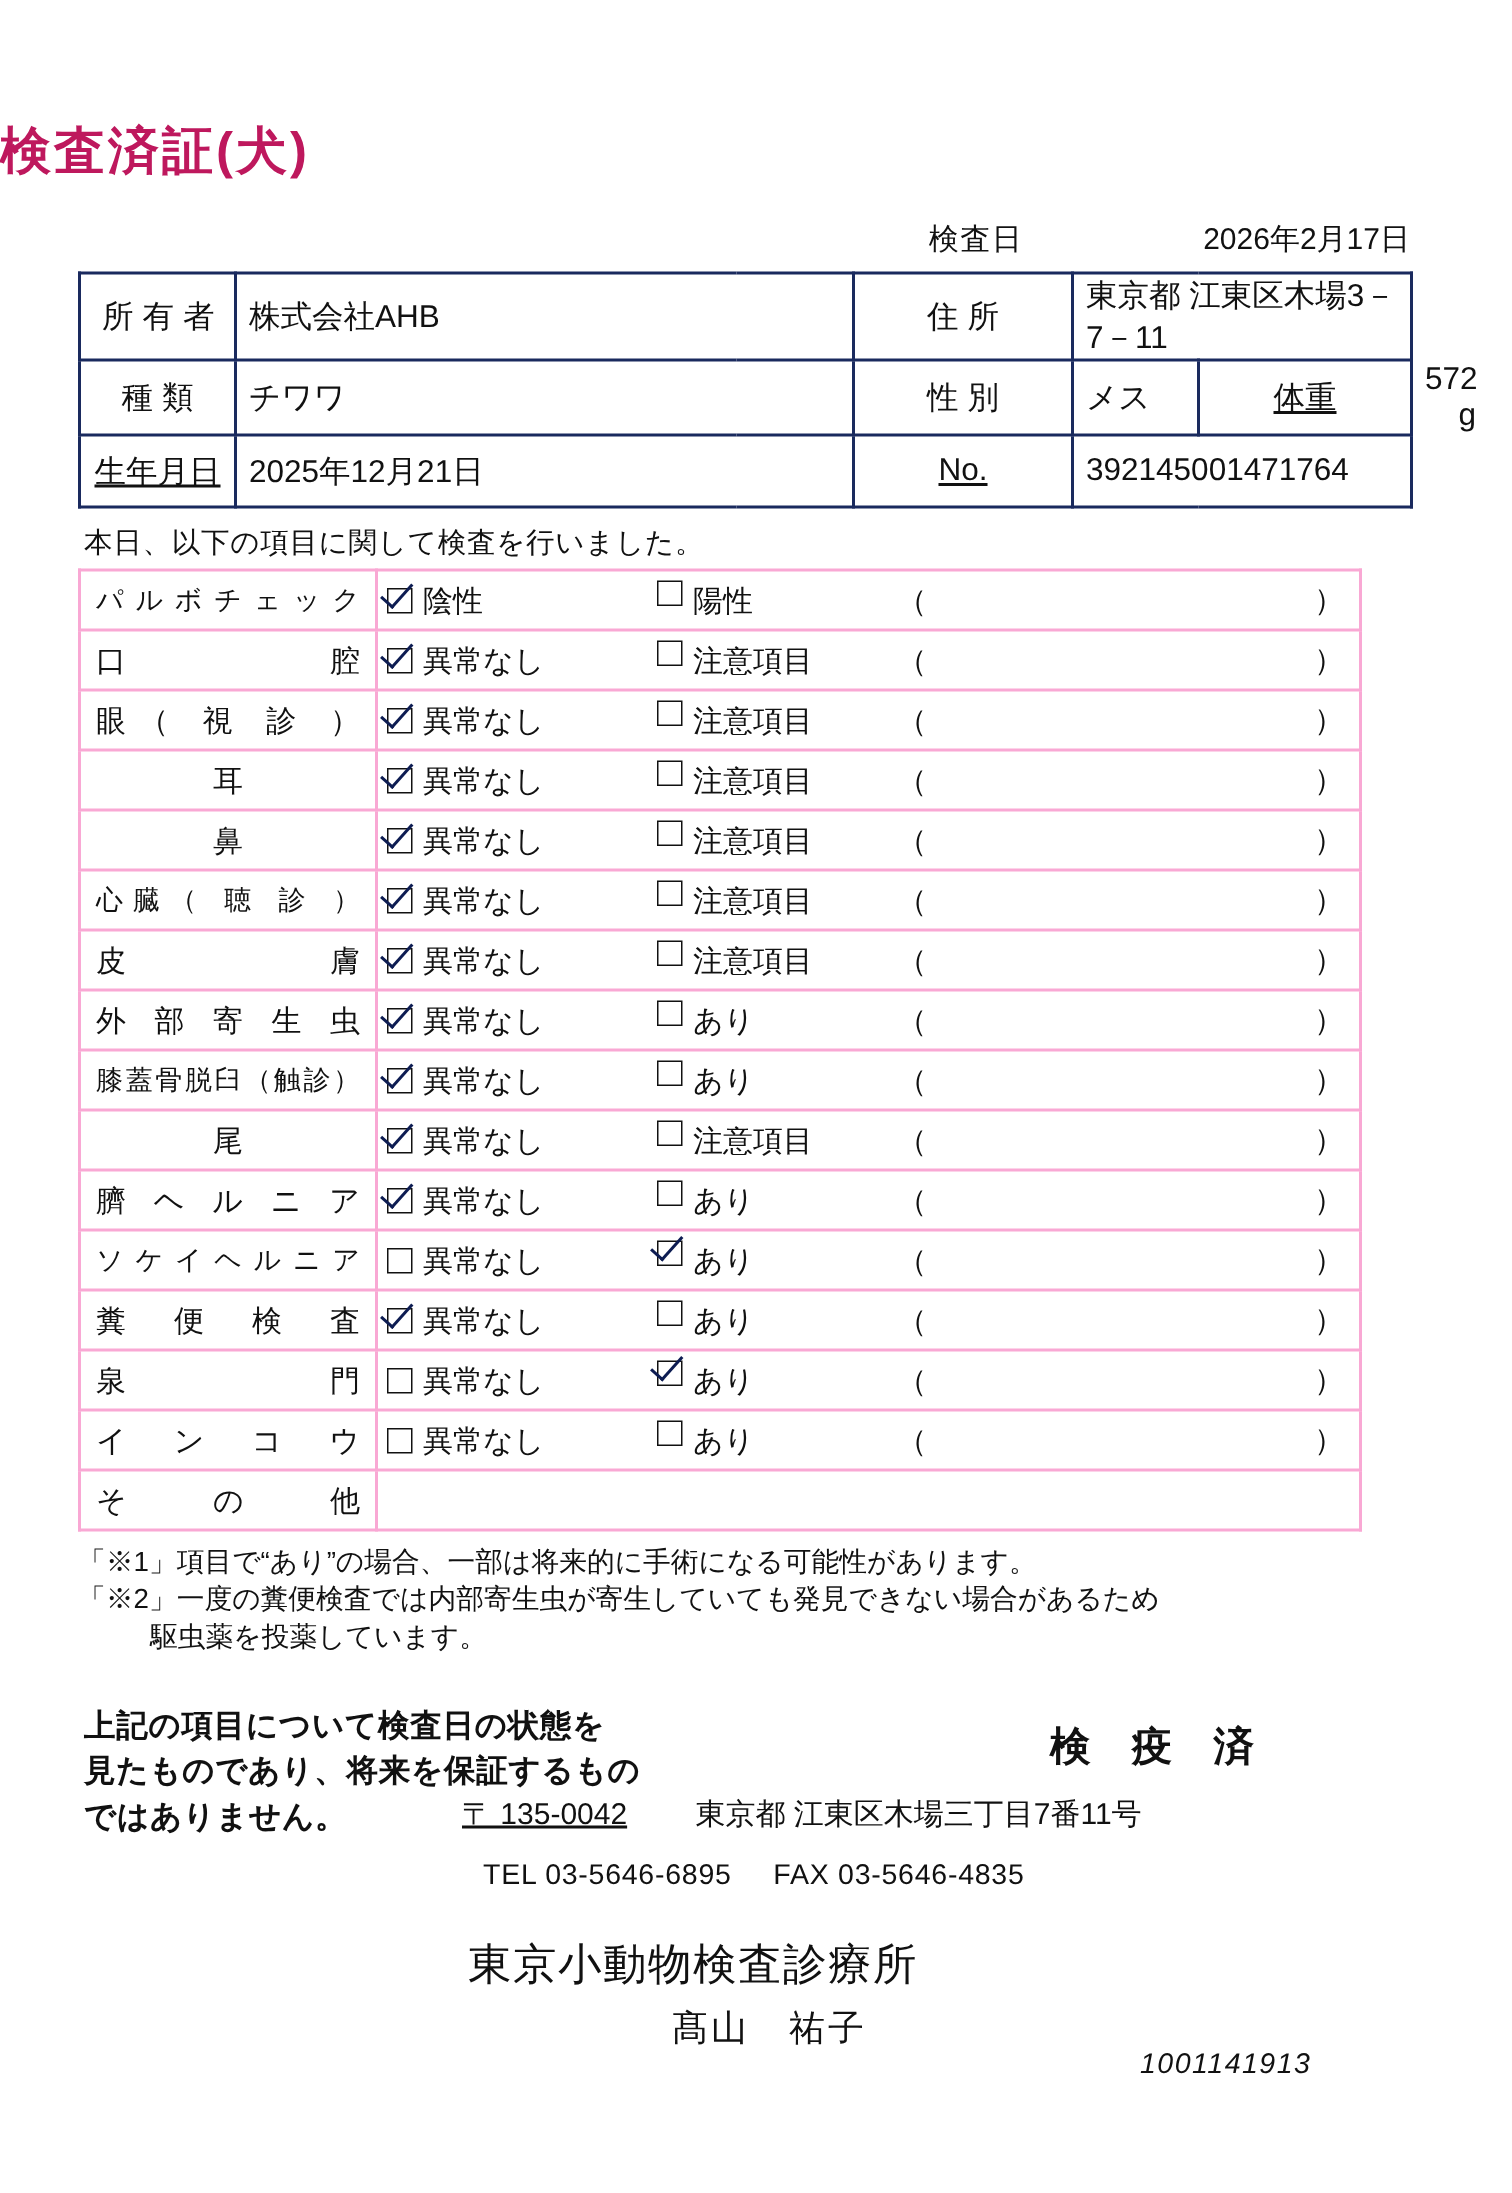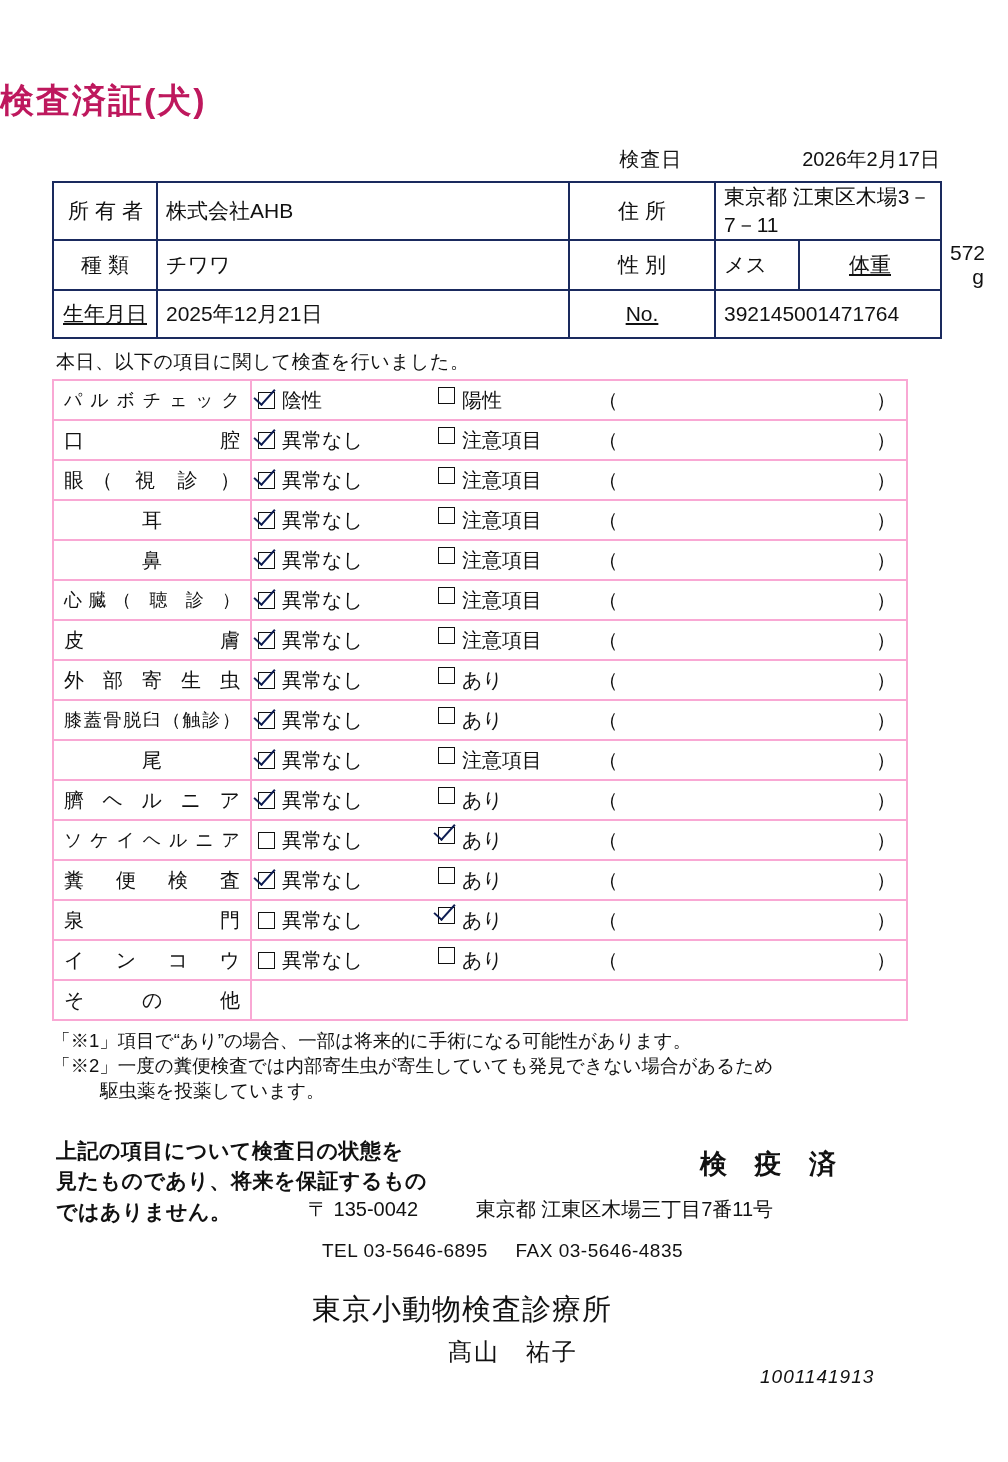--- a/index.html
+++ b/index.html
@@ -168,21 +168,21 @@
     font-size: 27px;
     letter-spacing: 10px;
     font-weight: 600;
   }
   .address-line {
     position: absolute;
     left: 308px;
     top: 1118px;
     font-size: 20px;
   }
-  .address-line .zip { margin-right: 30px; }
+  .address-line .zip { margin-right: 18px; text-decoration: underline; }
   .address-line .addr { margin-left: 22px; }
   .tel-line {
     position: absolute;
     left: 322px;
     top: 1162px;
     font-size: 19px;
     letter-spacing: 0.5px;
   }
   .tel-line .fax { margin-left: 22px; }
   .clinic {

